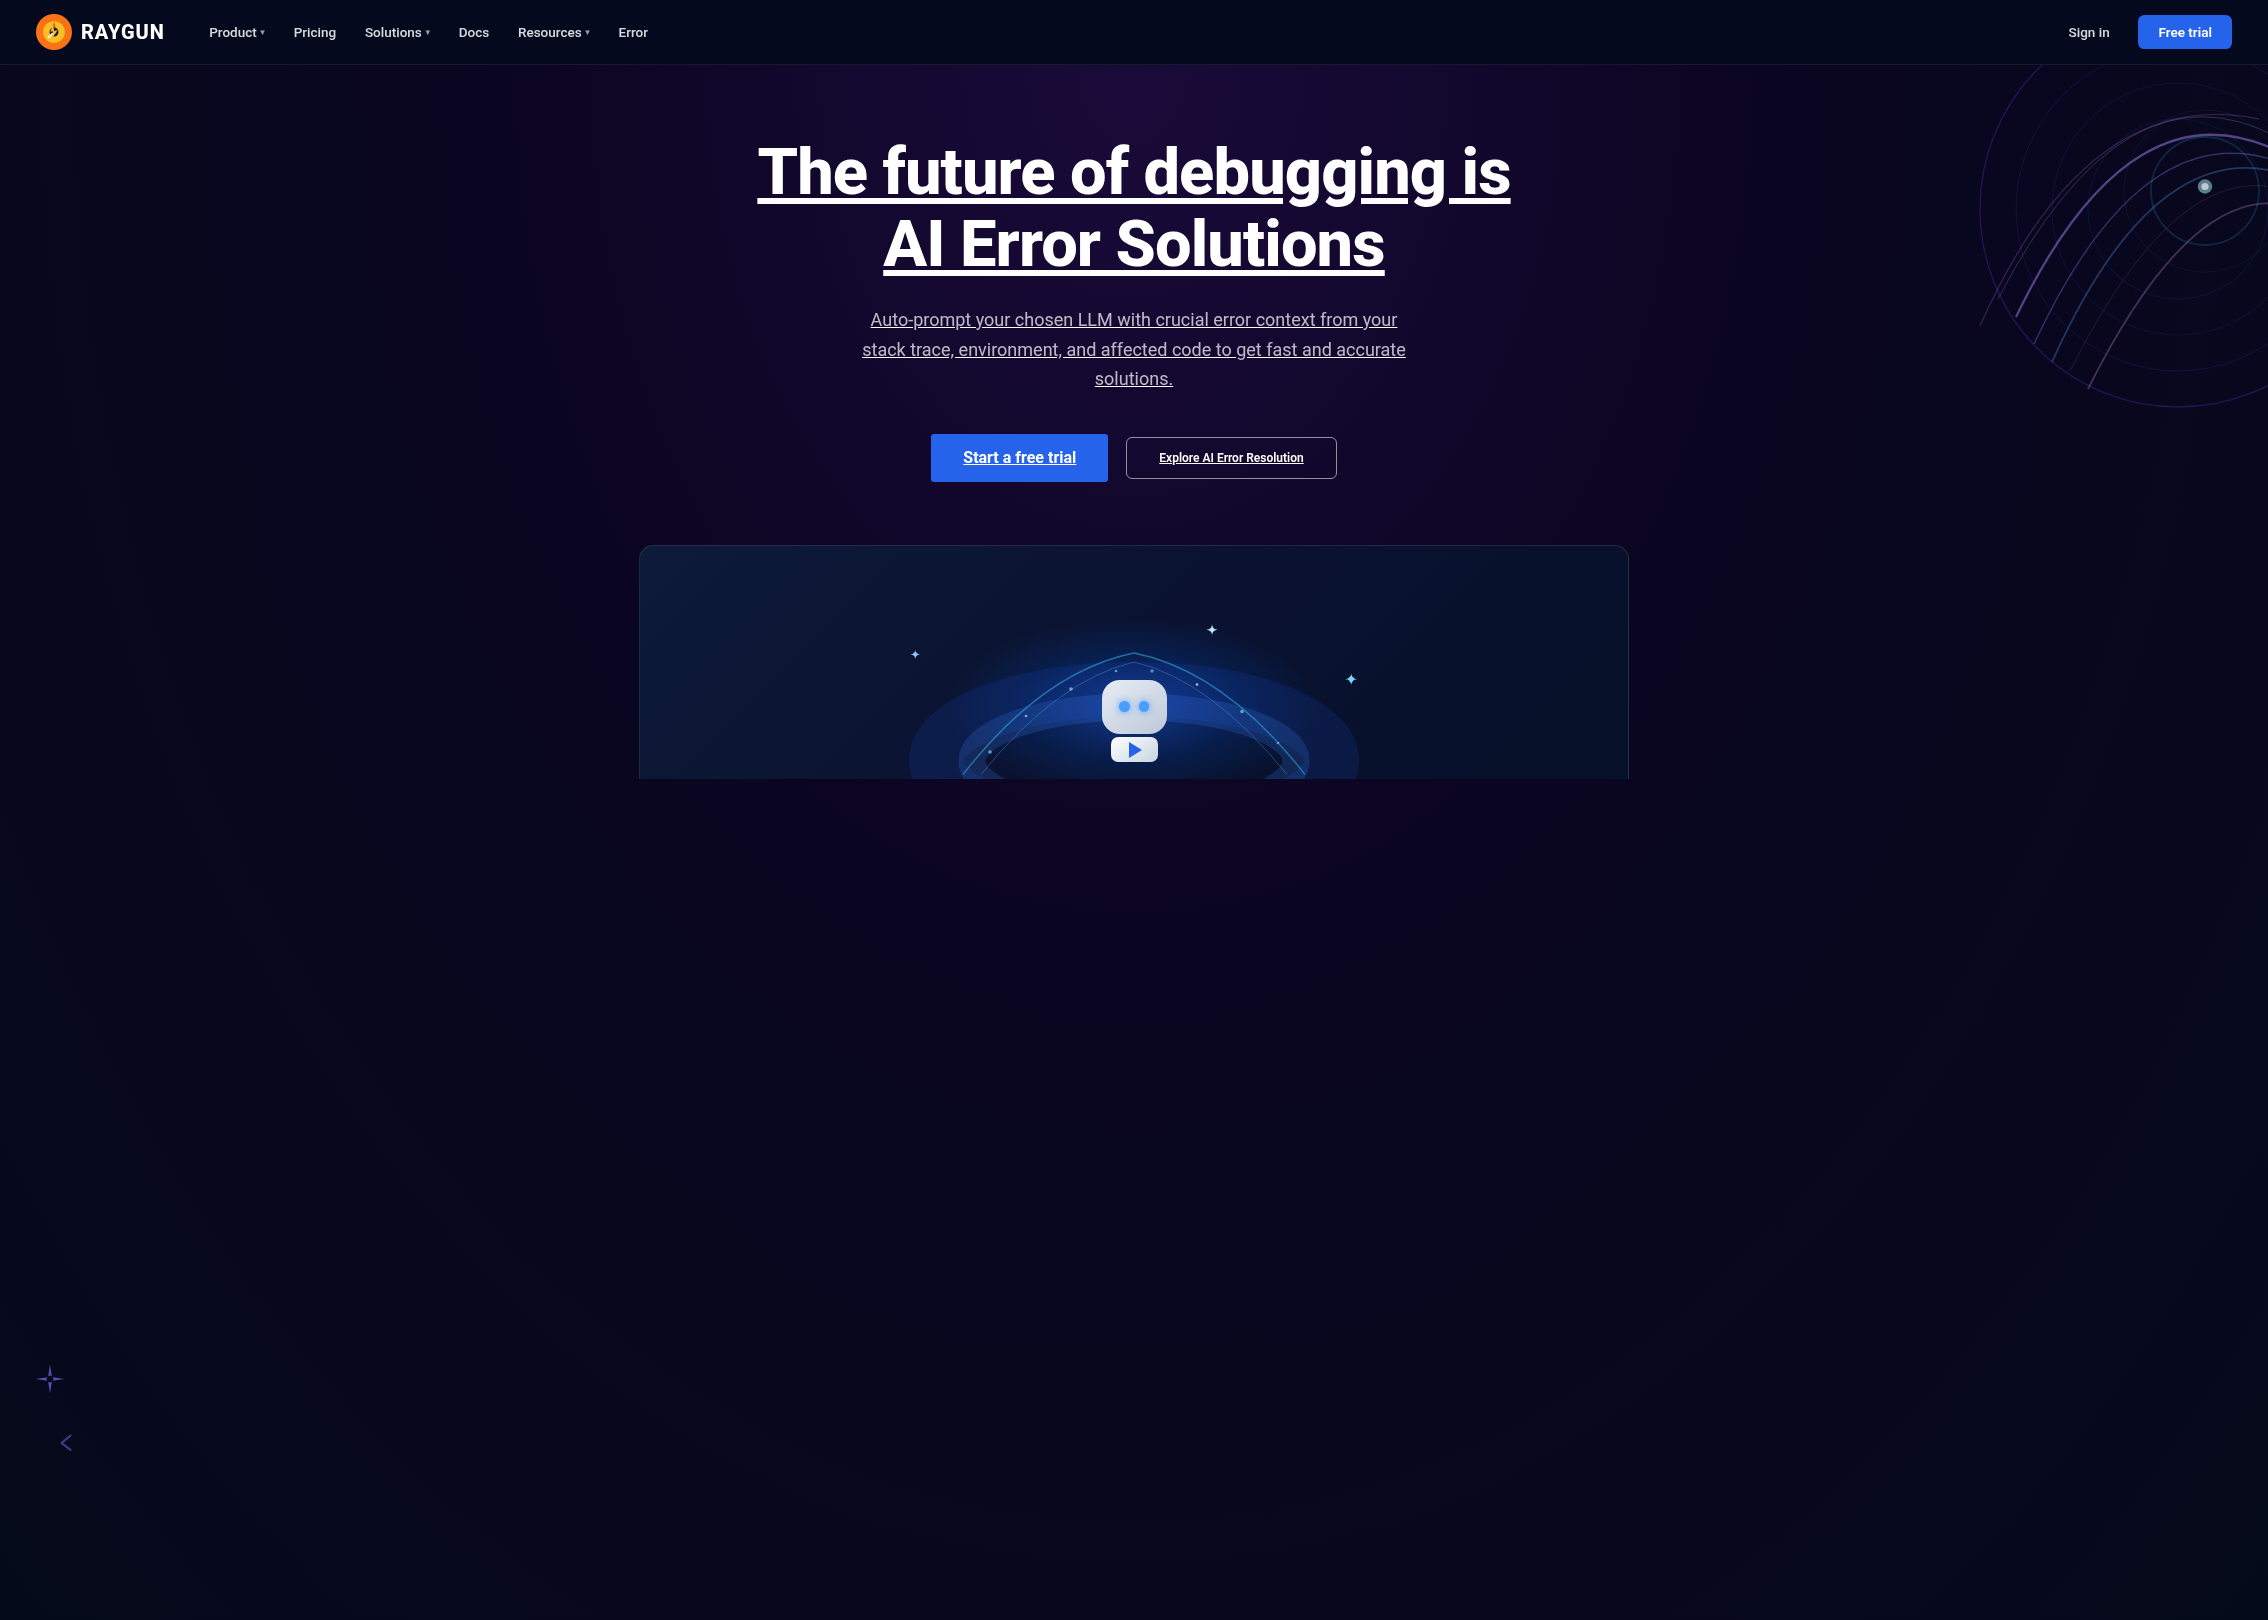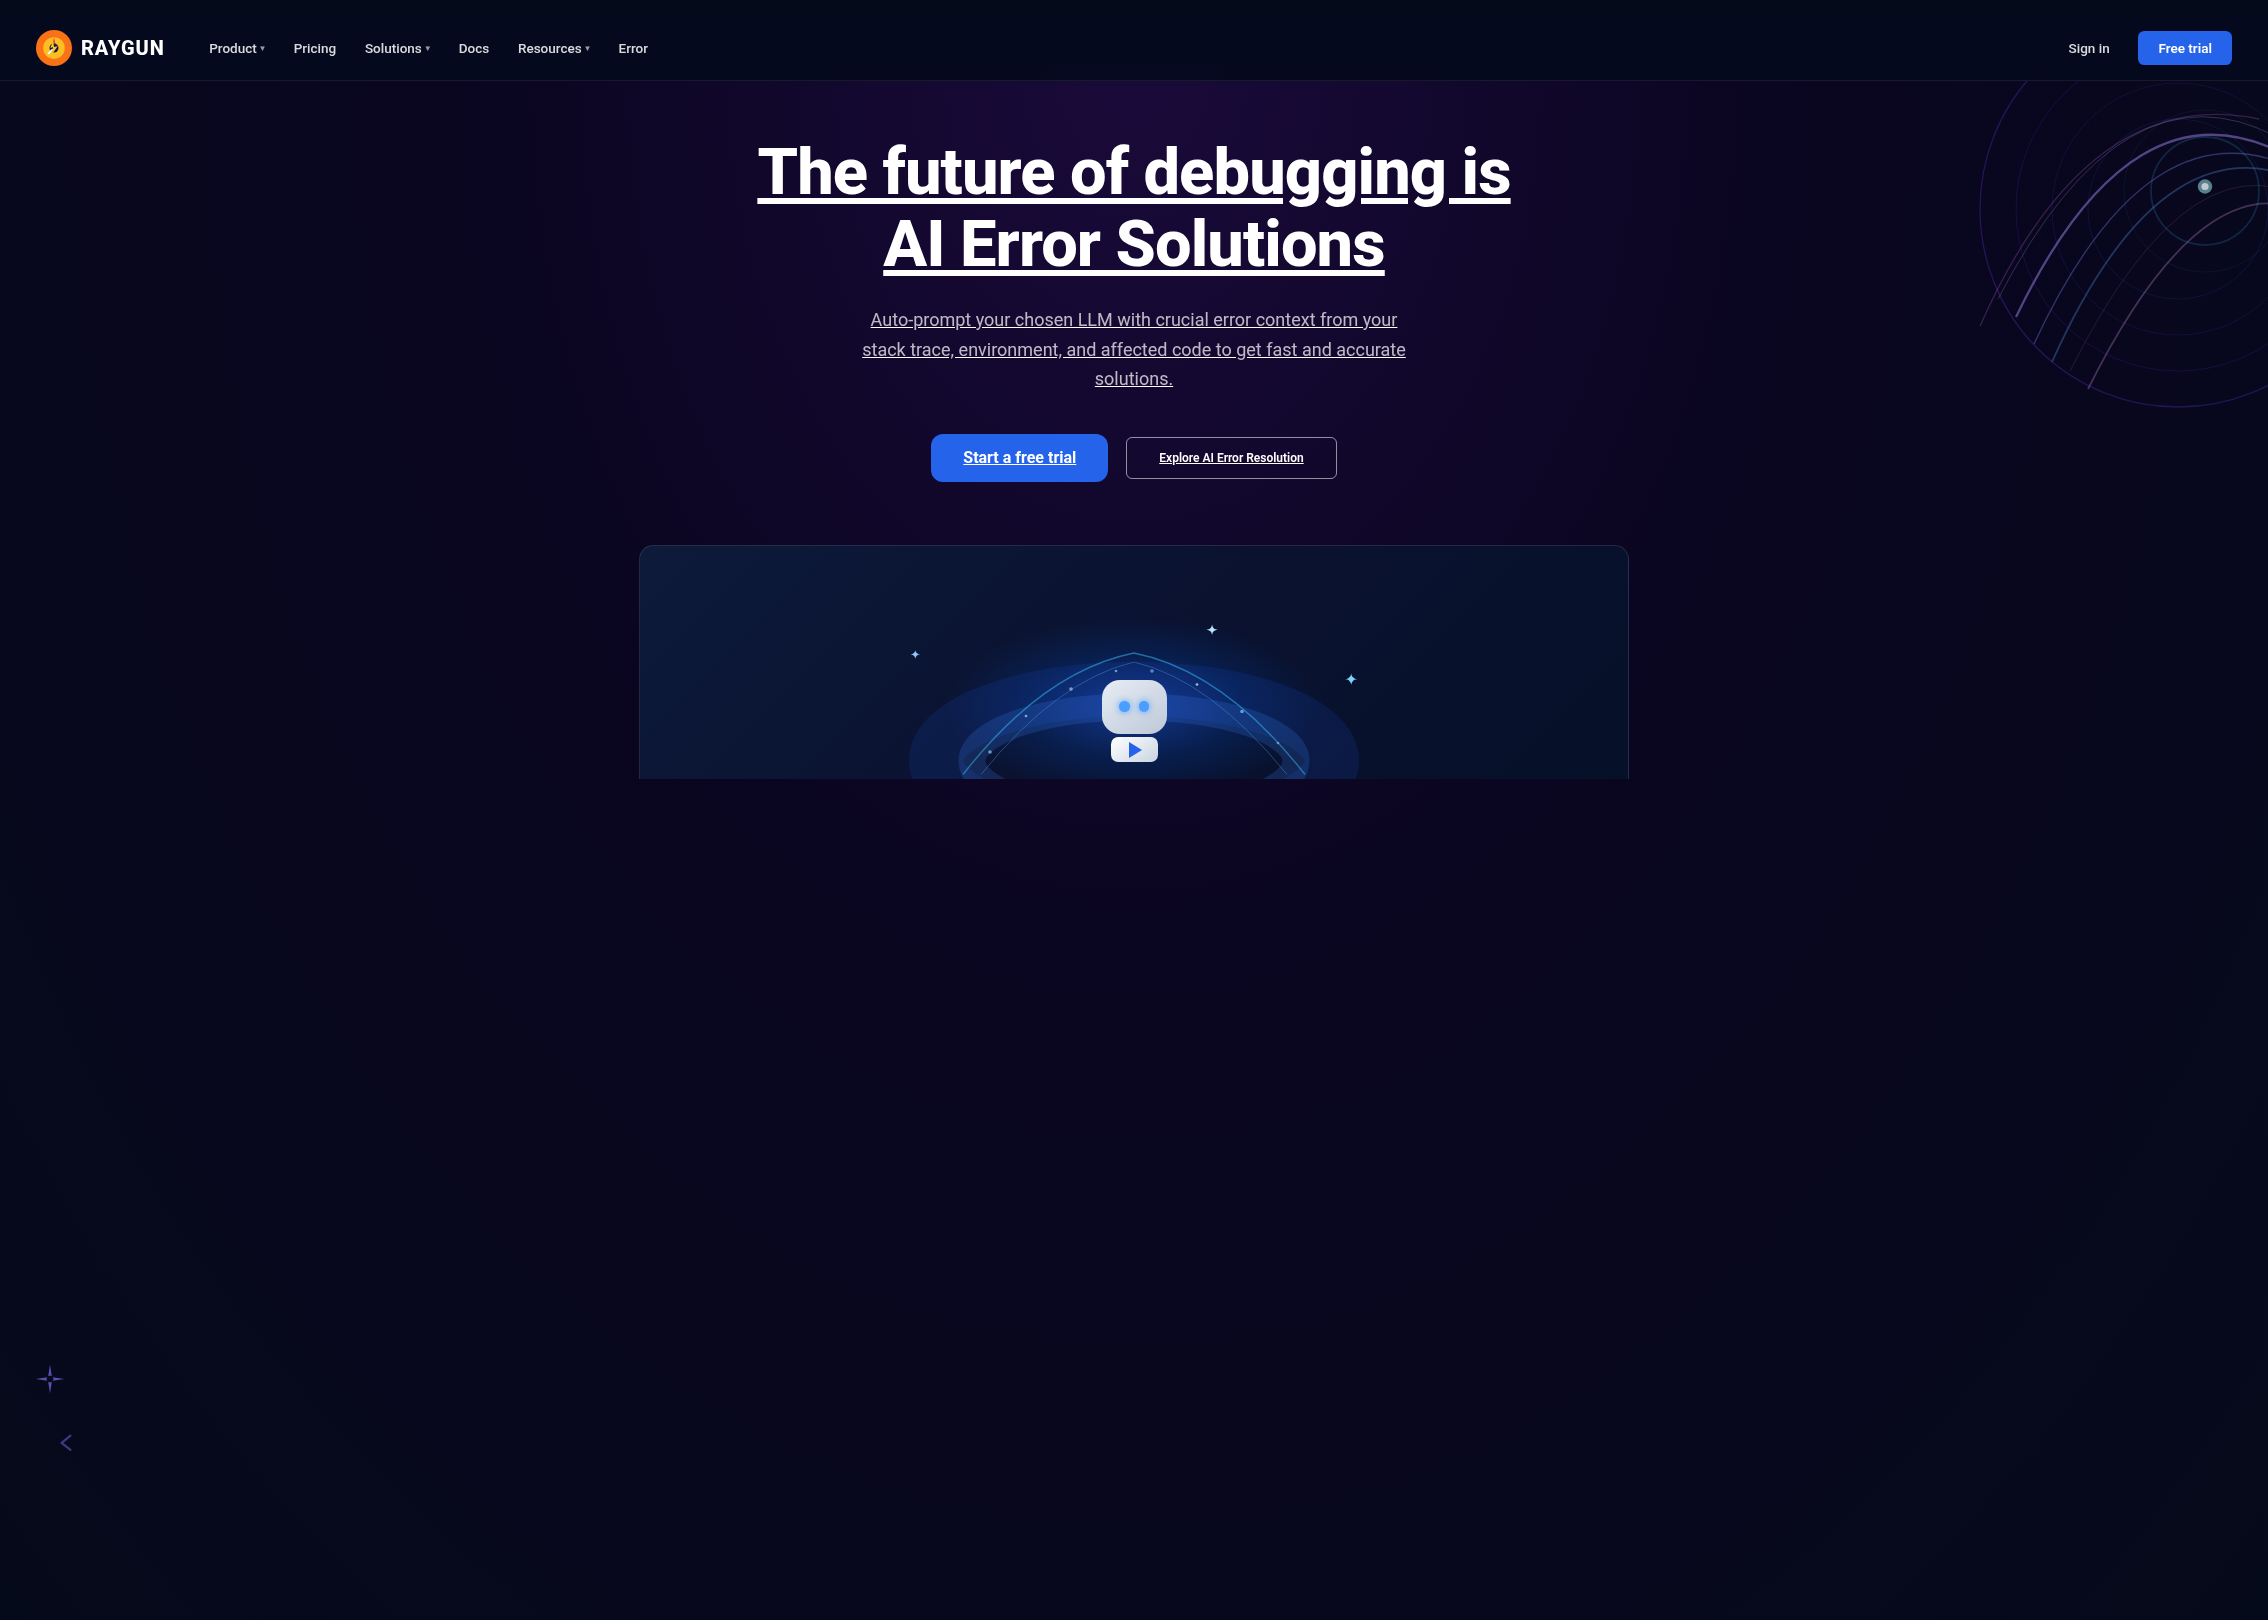--- a/index.html
+++ b/index.html
@@ -19,21 +19,21 @@
     
     .navbar {
       display: flex;
       align-items: center;
       justify-content: space-between;
       padding: 0 36px;
       height: 65px;
       background: rgba(5, 10, 30, 0.95);
       border-bottom: 0.9px solid rgba(255,255,255,0.07);
       position: sticky;
-      top: 16px;
+      top: 0;
       z-index: 100;
     }
 
     .navbar-left {
       display: flex;
       align-items: center;
       gap: 32px;
     }
 
     .logo-wrap {
@@ -171,21 +171,21 @@
       gap: 18px;
     }
 
     .btn-primary {
       background: #2563eb;
       color: #ffffff;
       text-decoration: none;
       font-size: 16px;
       font-weight: 700;
       padding: 14.4px 32px;
-      border-radius: 12px;
+      border-radius: 3px;
       transition: background 0.2s;
       white-space: nowrap;
     }
 
     .btn-outline {
       background: transparent;
       color: #ffffff;
       text-decoration: none;
       font-size: 12px;
       font-weight: 600;

